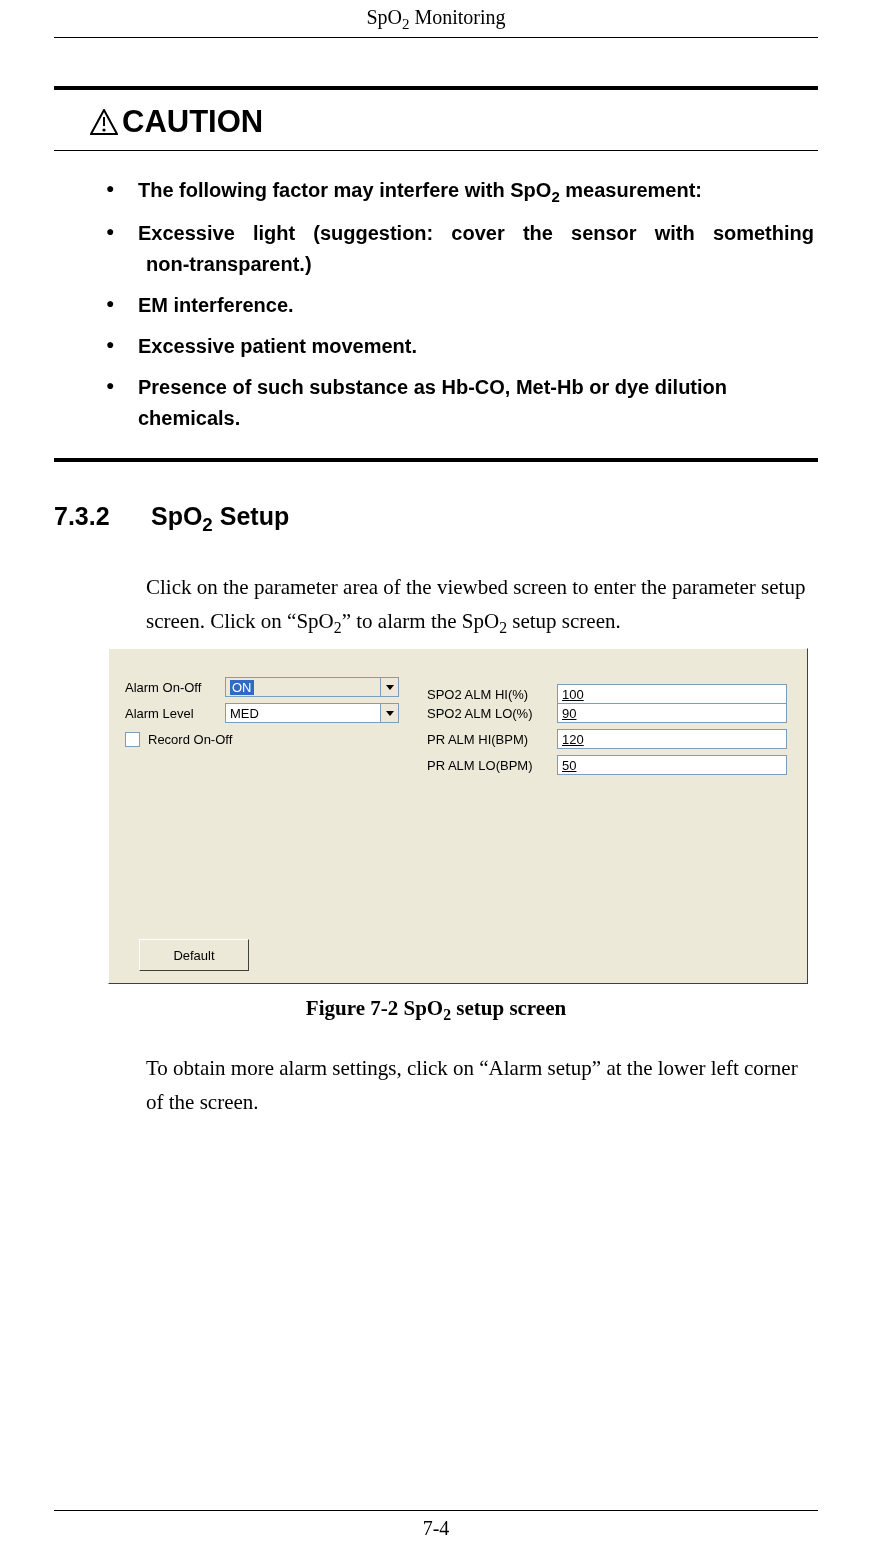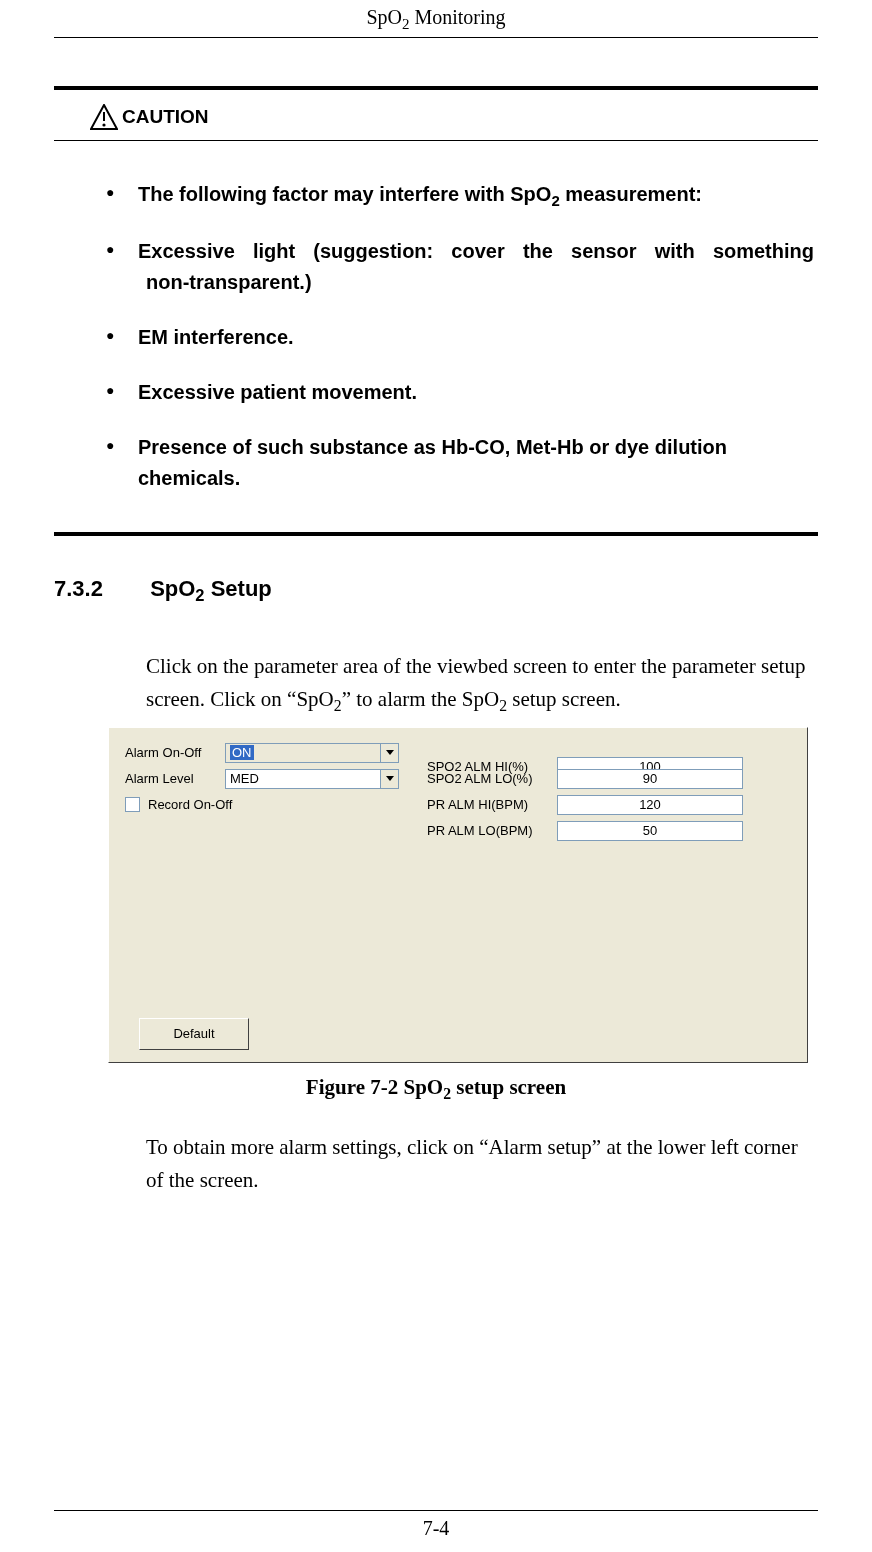--- a/index.html
+++ b/index.html
@@ -28,39 +28,39 @@
     margin-top: 48px;
     border-top: 4px solid #000;
     border-bottom: 4px solid #000;
     padding: 0;
   }
   .caution-head {
     border-bottom: 1.5px solid #000;
     padding: 14px 0 10px 36px;
     font-family: Arial, Helvetica, sans-serif;
     font-weight: bold;
-    font-size: 19px;
+    font-size: 31px;
     display: flex;
     align-items: center;
   }
   .caution-head svg {
     margin-right: 4px;
   }
   .caution-list {
     list-style: none;
     margin: 0;
     padding: 14px 4px 14px 52px;
     font-family: Arial, Helvetica, sans-serif;
     font-weight: bold;
     font-size: 20px;
   }
   .caution-list li {
     position: relative;
     padding-left: 32px;
-    margin: 24px 0;
+    margin: 10px 0;
     line-height: 1.55;
   }
   .caution-list li::before {
     content: "\25CF";
     position: absolute;
     left: 0;
     top: 0;
     font-size: 14px;
     line-height: 1.9;
   }
@@ -68,24 +68,24 @@
     text-align: justify;
     text-align-last: justify;
   }
   .justify-line2 {
     text-align: left;
     text-align-last: left;
   }
   .caution-list sub { font-size: 0.75em; }
 
   .heading-732 {
-    margin: 40px 0 44px 0;
+    margin: 40px 0 35px 0;
     font-family: Arial, Helvetica, sans-serif;
     font-weight: bold;
-    font-size: 22px;
+    font-size: 25px;
   }
   .heading-732 .num { display:inline-block; width:90px; }
   .heading-732 sub { font-size: 0.75em; }
   .body-para {
     margin: 0 0 8px 92px;
     font-size: 21px;
     line-height: 1.6;
   }
   .body-para sub { font-size: 0.75em; }
   .figure-wrap {
@@ -121,20 +121,21 @@
     position: relative;
     font-family: "MS Sans Serif", Tahoma, Arial, sans-serif;
     font-size: 13px;
     color: #000;
   }
   .shot-row {
     position: absolute;
     height: 22px;
     display: flex;
     align-items: center;
+    margin-top: 13px;
   }
   .shot-label {
     width: 100px;
   }
   .combo, .txtin {
     box-sizing: border-box;
     height: 20px;
     background: #fff;
     border: 1px solid #7f9db9;
     display: flex;
@@ -162,22 +163,23 @@
     border-left: 1px solid #7f9db9;
     display: flex; align-items: center; justify-content: center;
   }
   .combo .arrow::after {
     content: "";
     border-left: 4px solid transparent;
     border-right: 4px solid transparent;
     border-top: 5px solid #000;
   }
   .txtin {
-    width: 186px;
-    justify-content: center;
+    width: 230px;
+    justify-content: flex-start;
+    text-decoration: underline;
   }
   .chk {
     width: 13px; height: 13px;
     background: #fff;
     border: 1px solid #7f9db9;
     margin-right: 8px;
   }
   .btn {
     position: absolute;
     left: 30px;
@@ -251,21 +253,21 @@
           <span>MED</span>
           <span class="arrow"></span>
         </div>
       </div>
 
       <div class="shot-row" style="left:16px; top:66px;">
         <span class="chk"></span>
         <span>Record On-Off</span>
       </div>
 
-      <div class="shot-row" style="left:318px; top:28px;">
+      <div class="shot-row" style="left:318px; top:21px;">
         <span style="width:130px">SPO2 ALM HI(%)</span>
         <div class="txtin">
             <span>100</span>
           </div>
       </div>
       <div class="shot-row" style="left:318px; top:40px;">
         <span style="width:130px">SPO2 ALM LO(%)</span>
         <div class="txtin">
             <span>90</span>
           </div>

